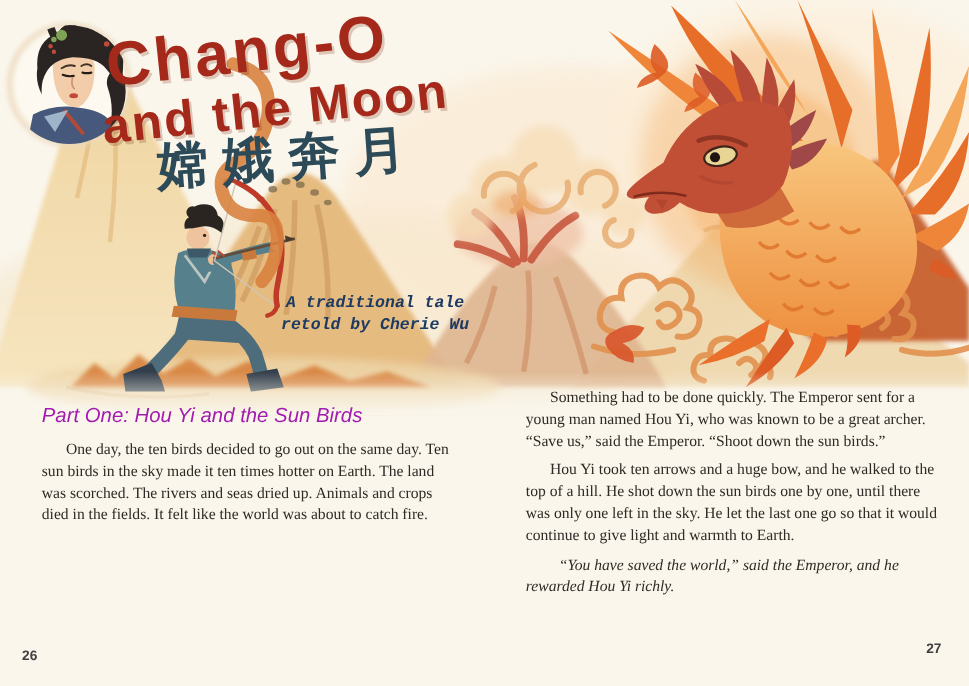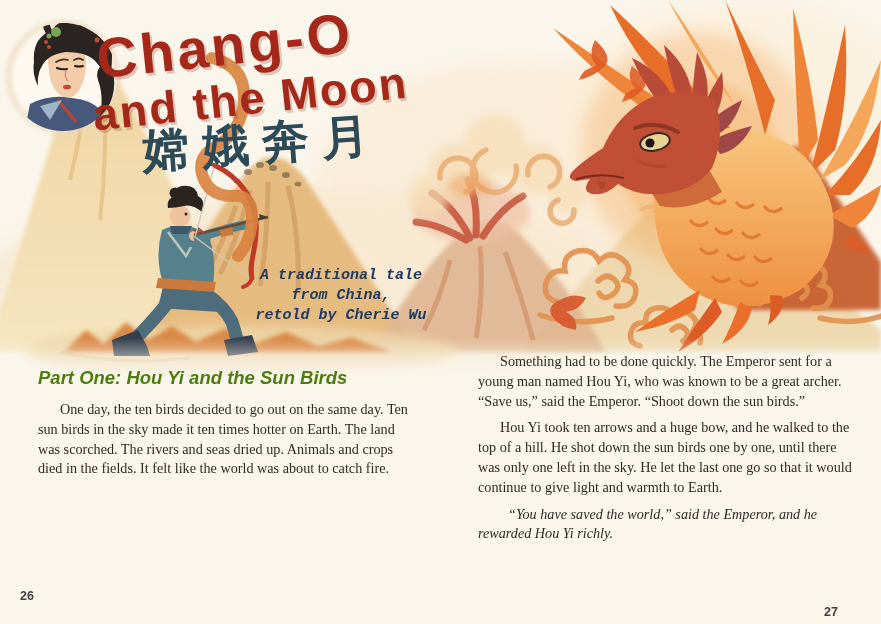--- a/index.html
+++ b/index.html
@@ -19,26 +19,26 @@
     font-family:"Liberation Serif",serif;font-weight:bold;}
   .attrib{position:absolute;left:222px;top:266px;width:238px;text-align:center;
     color:#1d3a62;font-family:Liberation Mono, monospace;font-weight:bold;
     font-style:italic;font-size:15px;line-height:20px;}
   .col{position:absolute;width:376px;color:#2e2a25;font-size:14.2px;line-height:19.8px;}
   .col p{margin:0 0 7px 0;}
   .col p.ind{text-indent:22px;}
   .col p.ind2{text-indent:30px;font-style:italic;}
   .col-left{left:38px;top:366px;}
   .col-right{left:478px;top:352px;}
-  .col h2{margin:0 0 10px 0;color:#4d7c0f;font-family:"Liberation Sans",sans-serif;
-    font-style:italic;font-weight:bold;font-size:18.5px;line-height:24px;}
+  .col h2{margin:0 0 10px 0;color:#a21caf;font-family:"Liberation Sans",sans-serif;
+    font-style:italic;font-weight:normal;font-size:18.5px;line-height:24px;}
   .pagenum{position:absolute;font-family:"Liberation Sans",sans-serif;
     font-weight:bold;font-size:12.5px;color:#404040;}
   .pn-left{left:20px;top:589px;}
-  .pn-right{left:824px;top:583px;margin-top:22px;}
+  .pn-right{left:842px;top:583px;}
 </style>
 </head>
 <body>
 
 <div class="book">
 
   <svg class="illo" width="881" height="378" viewBox="0 0 881 378">
     <defs>
       <filter id="b2" x="-30%" y="-30%" width="160%" height="160%">
           <feGaussianBlur stdDeviation="2"></feGaussianBlur>
@@ -254,21 +254,20 @@
 
     <rect x="0" y="338" width="881" height="40" fill="url(#gfade)"></rect>
   </svg>
 
   <div class="title title-l1">Chang-O</div>
   <div class="title title-l2">and the Moon</div>
   <div class="cn">嫦娥奔月</div>
 
   <div class="attrib">
     <div>A traditional tale</div>
-    <div>from China,</div>
     <div>retold by Cherie Wu</div>
   </div>
 
   <div class="col col-left">
     <h2>Part One: Hou Yi and the Sun Birds</h2>
     <p class="ind">One day, the ten birds decided to go out on the same day. Ten sun birds in the sky made it ten times hotter on Earth. The land was scorched. The rivers and seas dried up. Animals and crops died in the fields. It felt like the world was about to catch fire.</p>
   </div>
 
   <div class="col col-right">
     <p class="ind">Something had to be done quickly. The Emperor sent for a young man named Hou Yi, who was known to be a great archer. “Save us,” said the Emperor. “Shoot down the sun birds.”</p>

